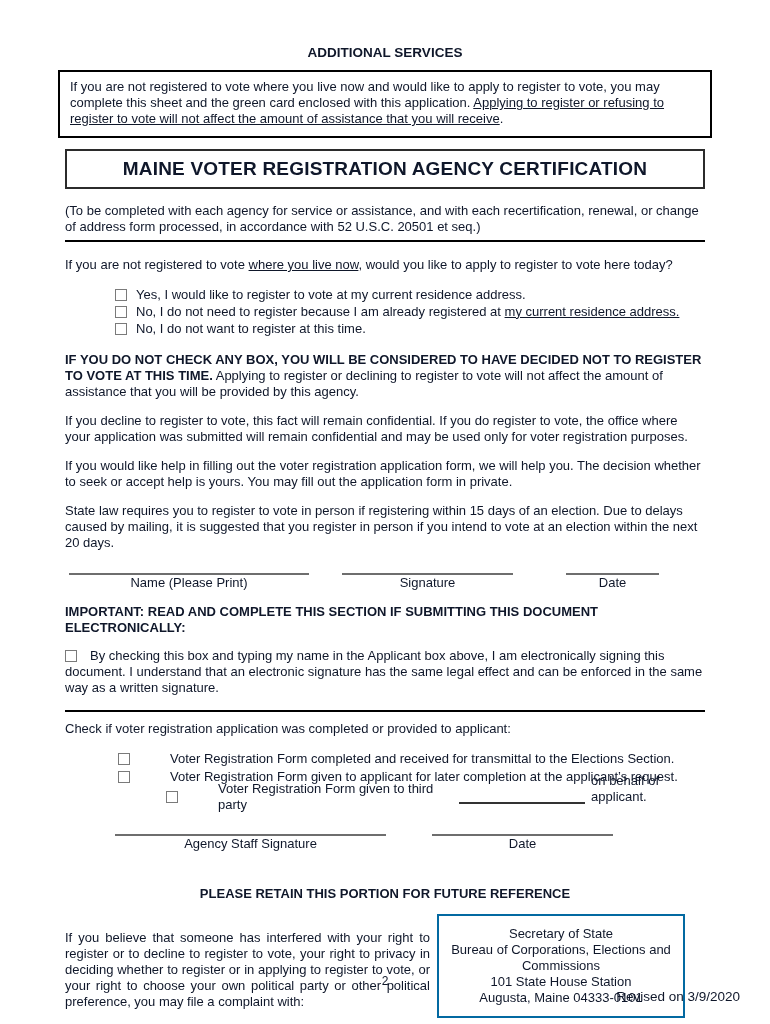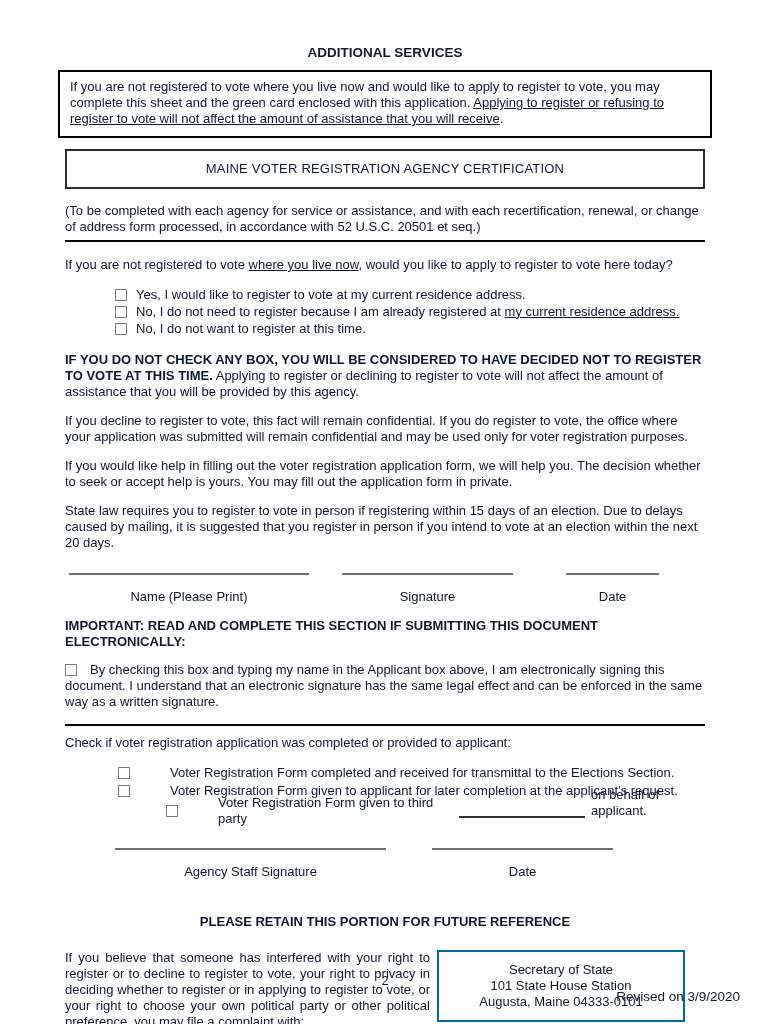--- a/index.html
+++ b/index.html
@@ -27,21 +27,21 @@
     margin-top: 9px;
     border: 2px solid #000;
     padding: 7px 10px 9px 10px;
   }
   .title-box {
     margin: 11px 7px 0 7px;
     border: 2px solid #2b2b2b;
     text-align: center;
     padding: 10px 0;
   }
-  .form-title { font-weight: normal; font-size: 13px; letter-spacing: 0.2px; }
+  .form-title { font-weight: bold; font-size: 19px; letter-spacing: 0.2px; }
   .para { margin: 14px 7px 0 7px; }
   .para.tight { margin-top: 13px; }
   .double-rule {
     margin: 5px 7px 0 7px;
     height: 2px;
     border-top: 1.5px solid #000;
     border-bottom: 1.5px solid #000;
   }
   .u { text-decoration: underline; }
   .options { margin: 13px 0 0 57px; }
@@ -52,21 +52,21 @@
     background: #fff;
     flex: none;
     margin-right: 9px;
   }
   .checkbox.inline {
     display: inline-block;
     vertical-align: -2px;
     margin-right: 13px;
   }
   .sig-row { display: flex; margin: 22px 0 0 0; }
-  .sig-field { text-align: center; padding-top: 14px; border-top: 2px solid #6e6e6e; }
+  .sig-field { text-align: center; padding-top: 0; border-top: 2px solid #6e6e6e; }
   .sig-f1 { margin-left: 11px; width: 240px; }
   .sig-f2 { margin-left: 33px; width: 171px; }
   .sig-f3 { margin-left: 53px; width: 93px; }
   .important-heading { margin: 13px 7px 0 7px; font-weight: bold; }
   .agency-options { margin: 13px 0 0 60px; }
   .agency-row { display: flex; align-items: center; height: 18px; }
   .agency-row .gap { width: 31px; flex: none; }
   .agency-row.third { margin-top: 2px; padding-left: 48px; }
   .blank-line {
     display: inline-block;
@@ -192,20 +192,21 @@
         <span>Date</span>
       </div>
     </div>
 
     <div class="retain-heading">PLEASE RETAIN THIS PORTION FOR FUTURE REFERENCE</div>
 
     <div class="bottom-section">
       <div class="complaint">If you believe that someone has interfered with your right to register or to decline to register to vote, your right to privacy in deciding whether to register or in applying to register to vote, or your right to choose your own political party or other political preference, you may file a complaint with:</div>
       <div class="address-box">
         <div>Secretary of State</div>
+        <div>Bureau of Corporations, Elections and Commissions</div>
         <div>101 State House Station</div>
         <div>Augusta, Maine 04333-0101</div>
       </div>
     </div>
 
   </div>
 
   <div class="page-num">2</div>
   <div class="revised">Revised on 3/9/2020</div>
 </div>

